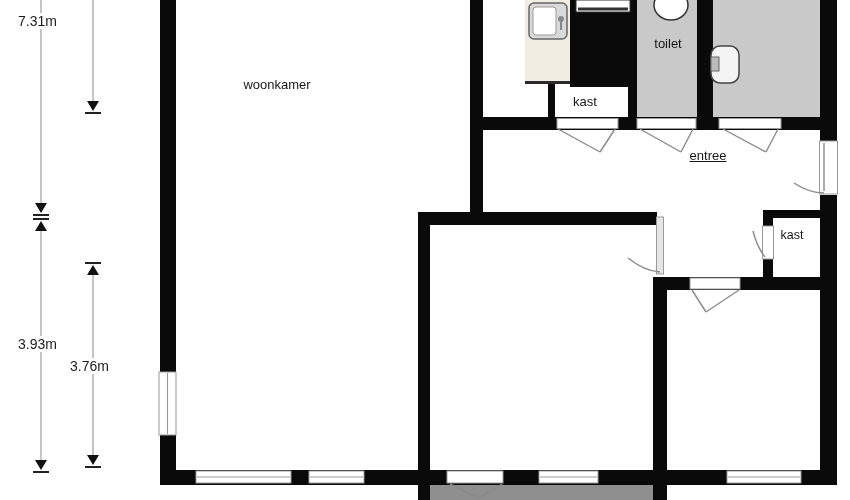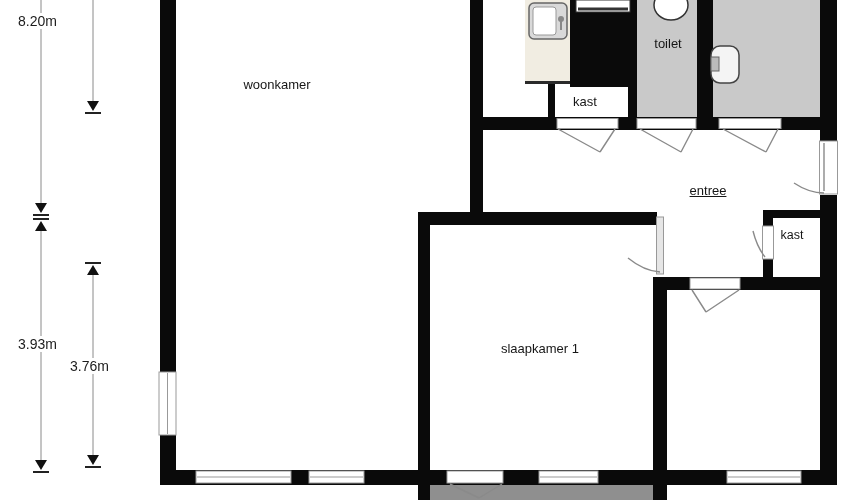--- a/index.html
+++ b/index.html
@@ -127,20 +127,19 @@
         <line x1="85" y1="113" x2="101" y2="113"></line>
         <line x1="85" y1="263" x2="101" y2="263"></line>
         <line x1="85" y1="467" x2="101" y2="467"></line>
       </g>
     </g>
   </svg>
 
   <div class="lbl" style="left:227px;top:77px;width:100px;">woonkamer</div>
   <div class="lbl" style="left:555px;top:94px;width:60px;">kast</div>
   <div class="lbl" style="left:638px;top:36px;width:60px;">toilet</div>
-  <div class="lbl" style="left:668px;top:183px;width:80px;text-decoration:underline;">entree</div>
+  <div class="lbl" style="left:668px;top:148px;width:80px;text-decoration:underline;">entree</div>
   <div class="lbl" style="left:762px;top:227px;width:60px;font-size:12.5px;">kast</div>
-  <div class="lbl" style="left:480px;top:341px;width:120px;">slaapkamer 1</div>
 
-  <div class="dim" style="left:16px;top:13px;">8.20m</div>
+  <div class="dim" style="left:16px;top:13px;">7.31m</div>
   <div class="dim" style="left:16px;top:336px;">3.93m</div>
   <div class="dim" style="left:68px;top:358px;">3.76m</div>
 </div>
 
 </body></html>

